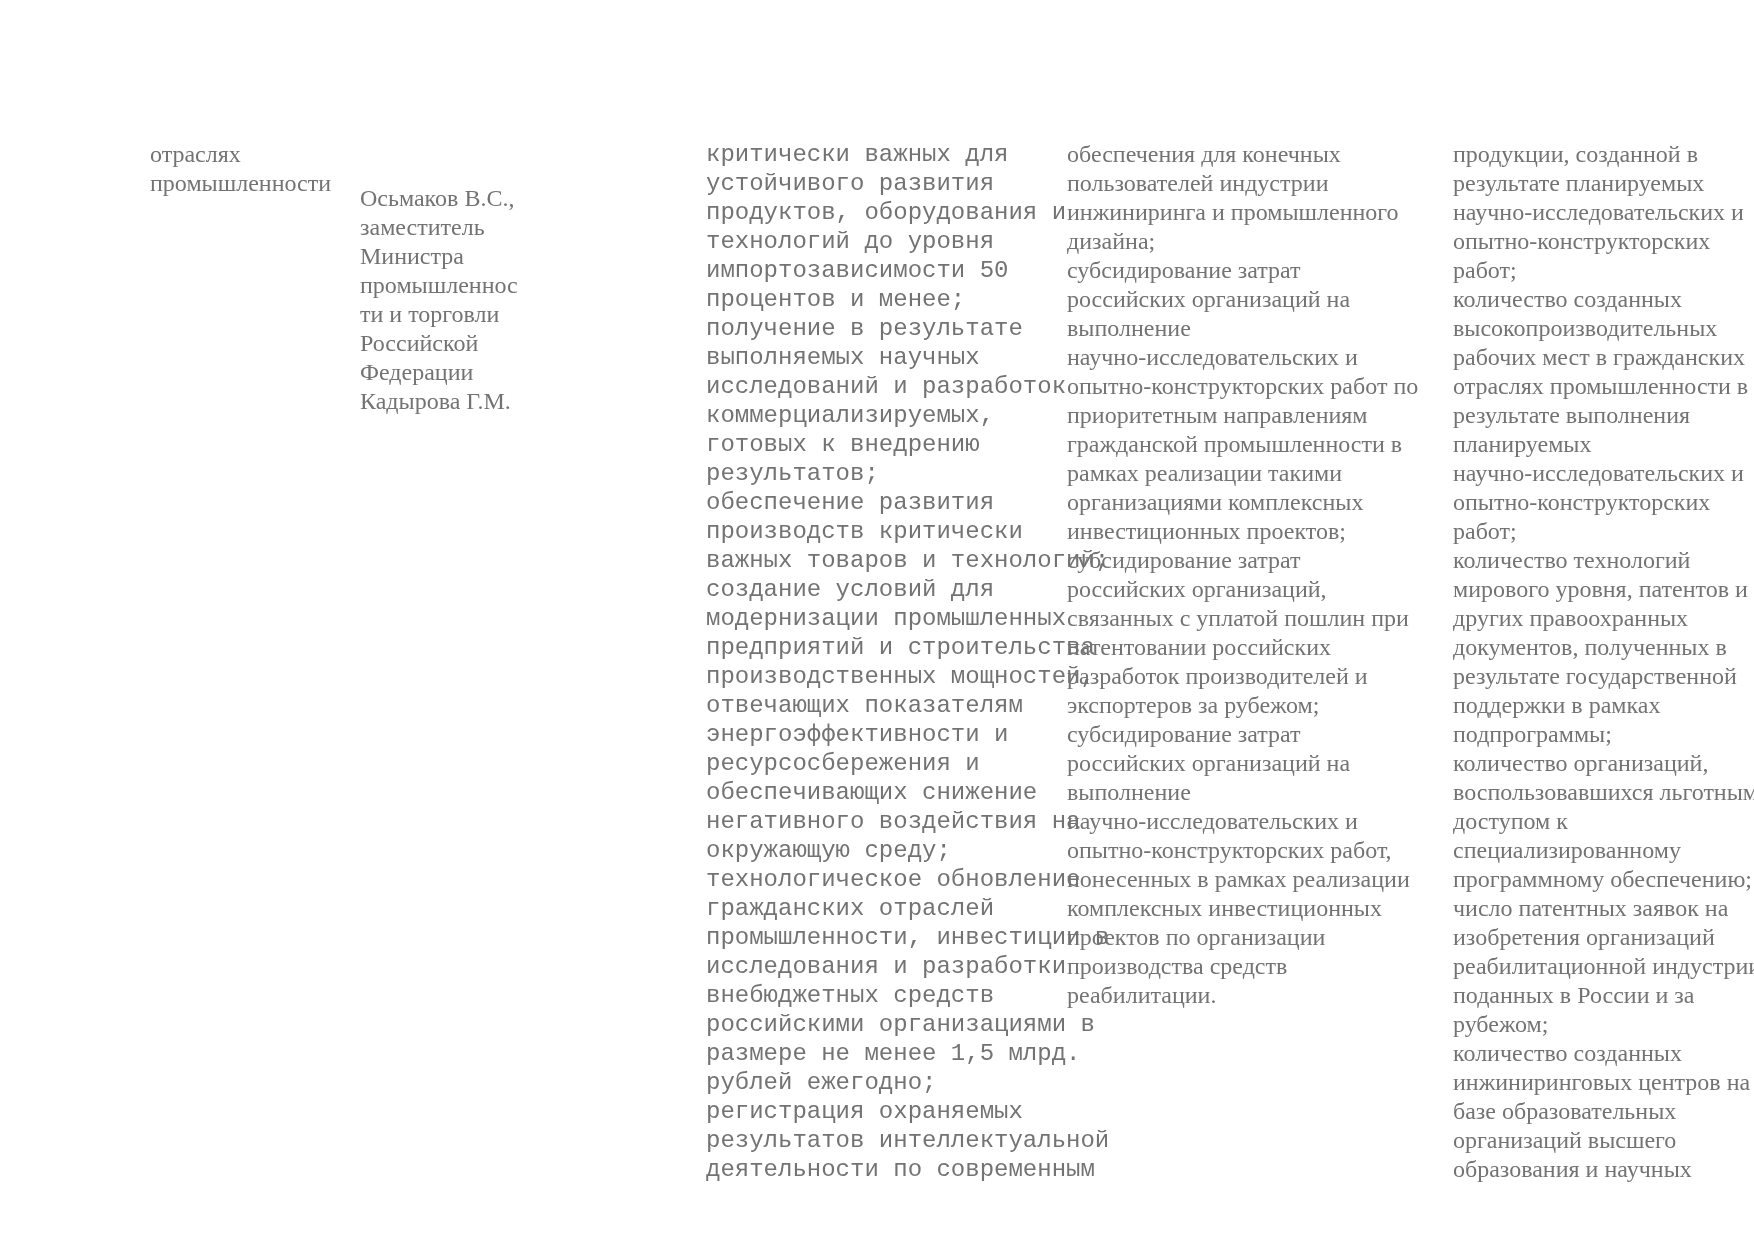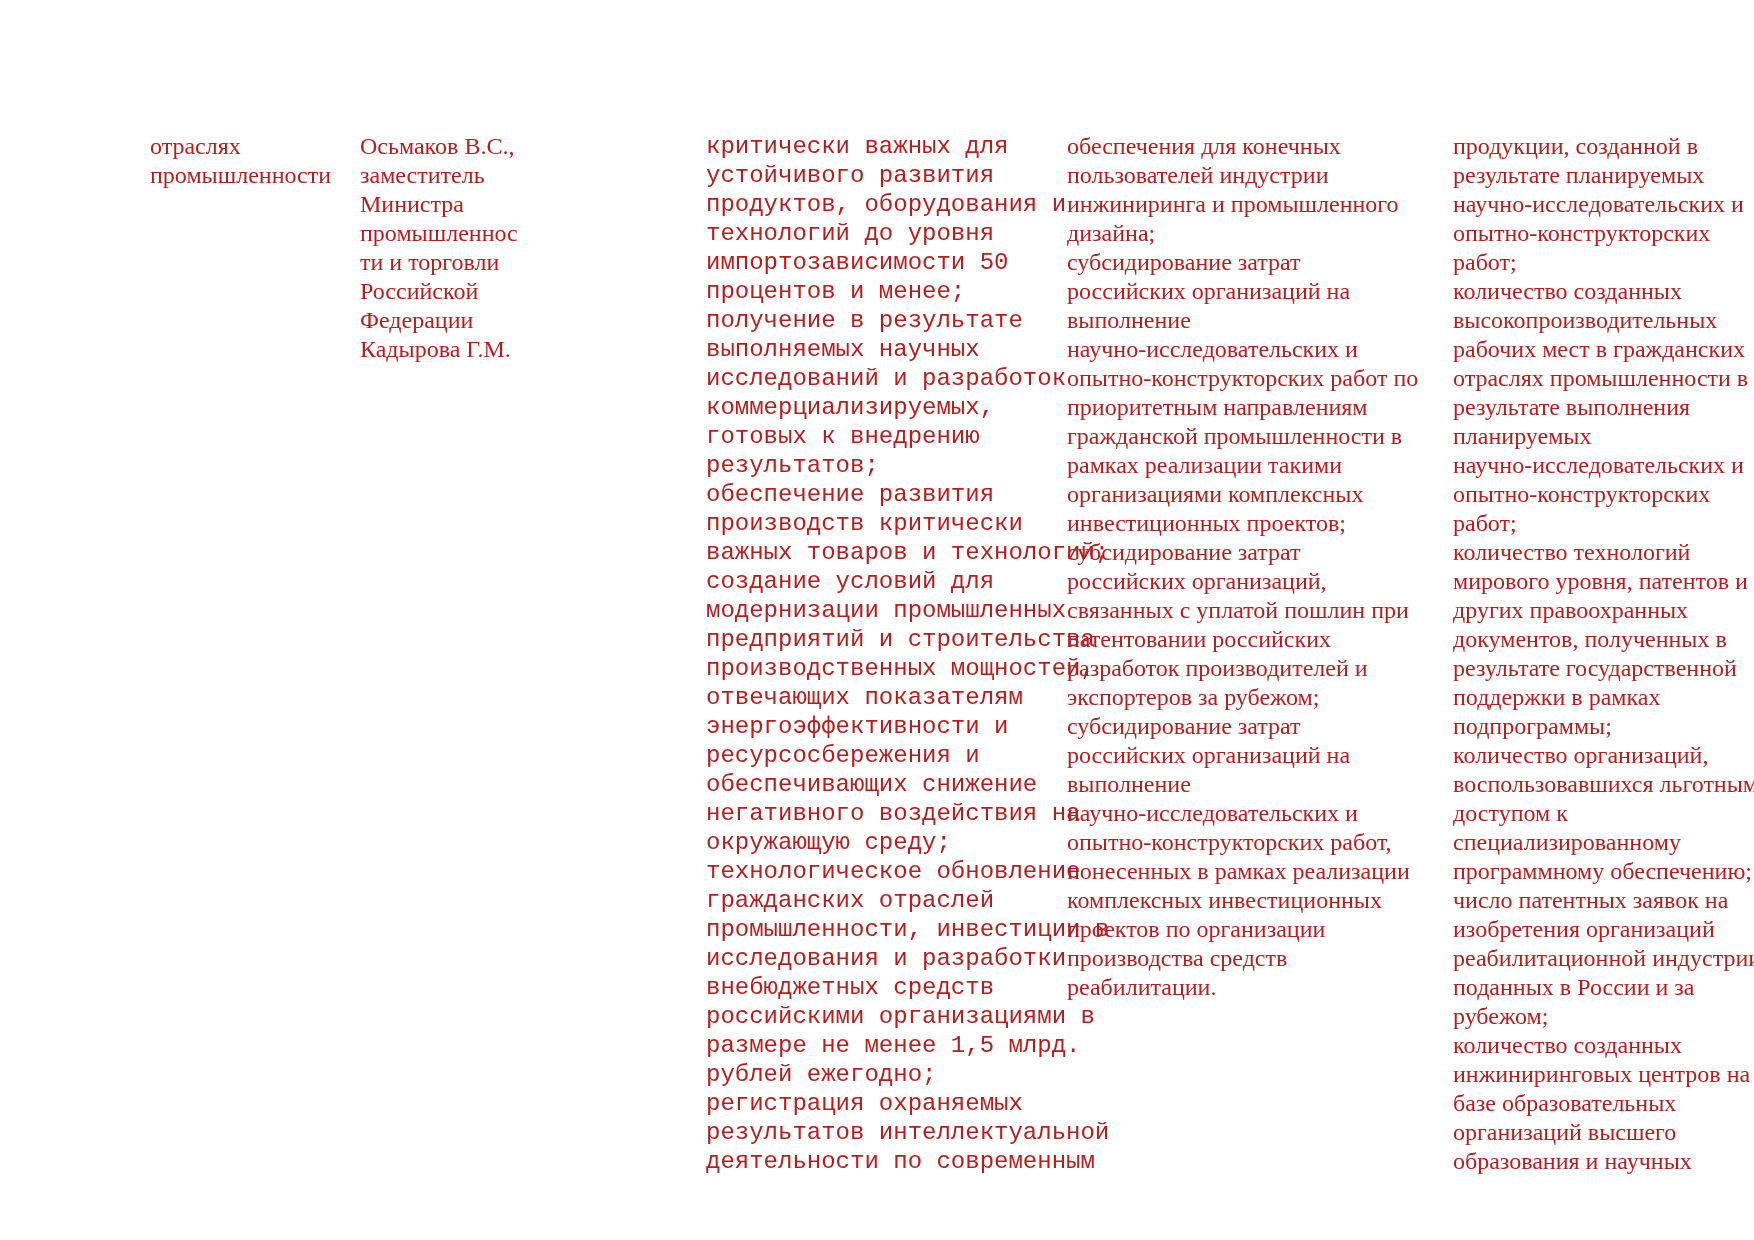--- a/index.html
+++ b/index.html
@@ -13,28 +13,28 @@
   .page {
     position: relative;
     width: 1754px;
     height: 1240px;
     background: #ffffff;
     font-family: "Liberation Serif", "DejaVu Serif", serif;
     color: #000000;
   }
   .cell {
     position: absolute;
-    top: 132px;
+    top: 140px;
     font-size: 24px;
     line-height: 29px;
     white-space: pre;   
-    color: #b91c1c;
+    color: #737373;
   }
   .col-1 { left: 150px;  width: 200px; }
-  .col-2 { left: 360px;  width: 170px; }
+  .col-2 { left: 360px;  width: 170px; margin-top: 44px; }
   .col-3 { left: 706px;  width: 350px; font-family: Liberation Mono, monospace; }
   .col-4 { left: 1067px; width: 370px; }
   .col-5 { left: 1453px; width: 310px; } 
 </style>
 </head>
 <body>
 
 <div class="page">
   <div class="cell col-1">отраслях
 промышленности</div>

